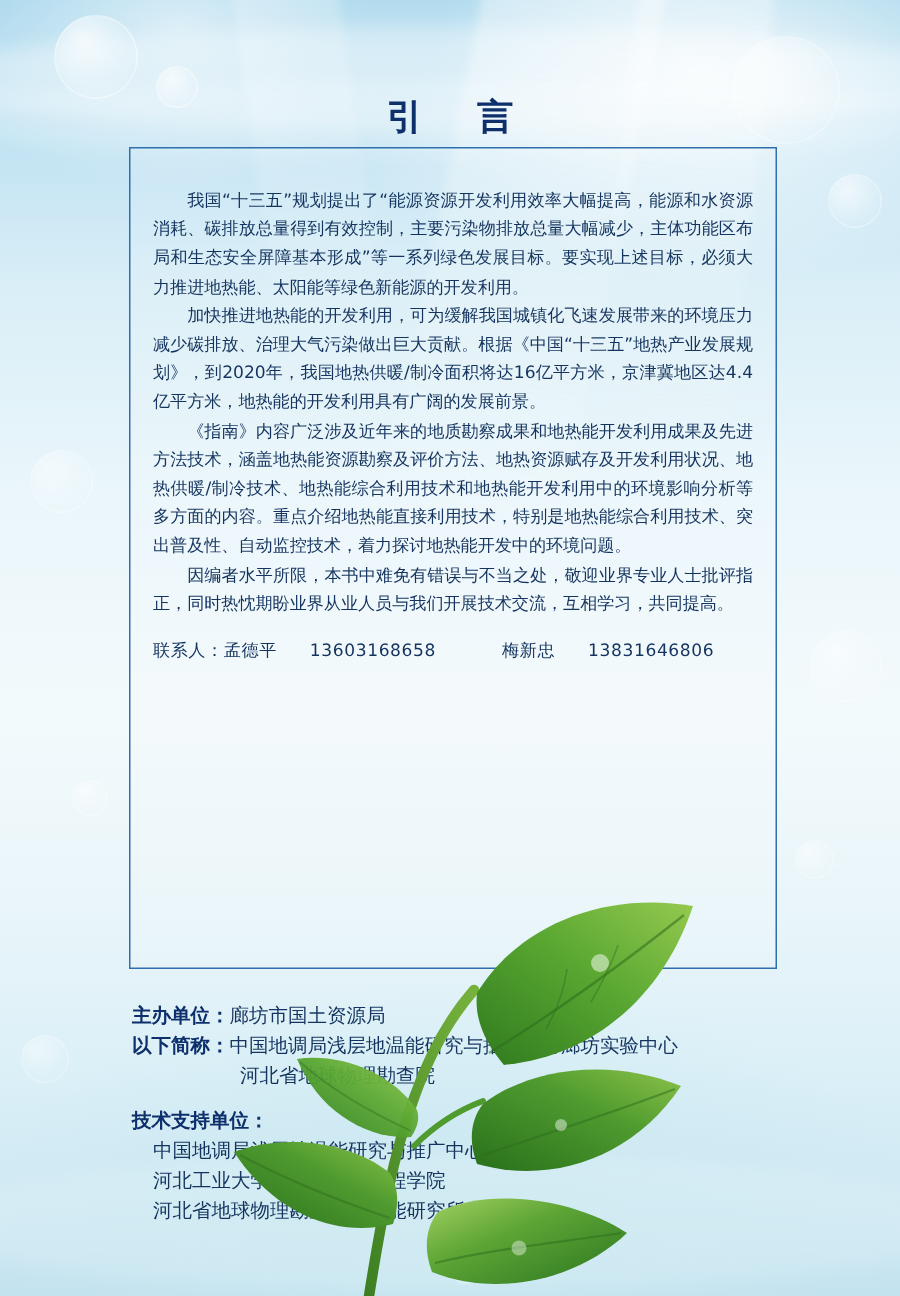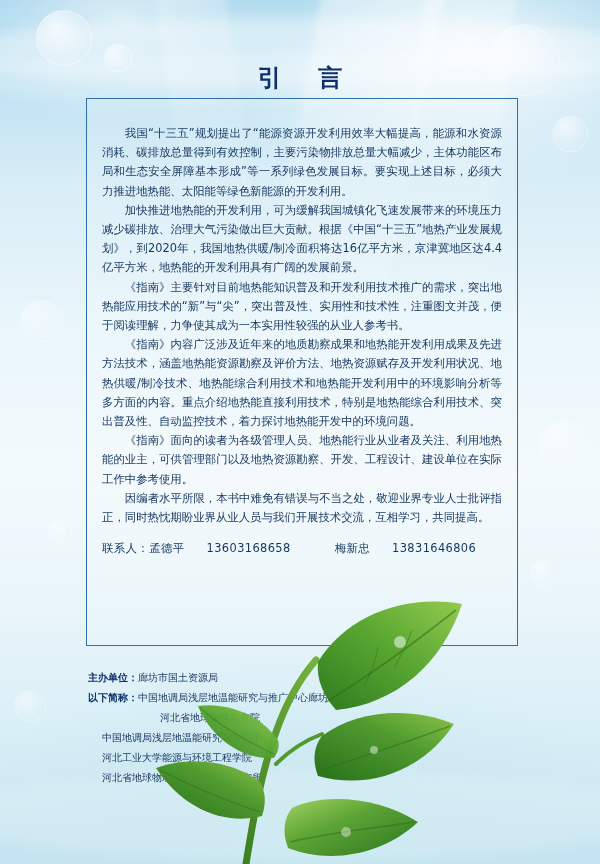--- a/index.html
+++ b/index.html
@@ -115,22 +115,22 @@
     display: inline-block;
     width: 22px;
   }
 
   
   #credits {
     position: absolute;
     top: 668px;
     left: 88px;
     width: 460px;
-    font-family: Liberation Serif, serif;
-    font-size: 10px;
+    font-family: Liberation Mono, monospace;
+    font-size: 13px;
     line-height: 20px;
     color: #14345f;
   }
   .credit-row {
     display: block;
     white-space: nowrap;
   }
   .credit-label {
     font-weight: bold;
     color: #0d2f6b;
@@ -184,36 +184,35 @@
   <div class="bubble" style="left:14px; top:690px; width:30px; height:30px; opacity:.45;"></div>
   <div class="bubble" style="left:300px; top:836px; width:18px; height:18px; opacity:.5;"></div>
 
   <div id="title">引 言</div>
 
   <div id="frame"></div>
 
   <div id="body-text">
     <p>我国“十三五”规划提出了“能源资源开发利用效率大幅提高，能源和水资源消耗、碳排放总量得到有效控制，主要污染物排放总量大幅减少，主体功能区布局和生态安全屏障基本形成”等一系列绿色发展目标。要实现上述目标，必须大力推进地热能、太阳能等绿色新能源的开发利用。</p>
     <p>加快推进地热能的开发利用，可为缓解我国城镇化飞速发展带来的环境压力减少碳排放、治理大气污染做出巨大贡献。根据《中国“十三五”地热产业发展规划》，到2020年，我国地热供暖/制冷面积将达16亿平方米，京津冀地区达4.4亿平方米，地热能的开发利用具有广阔的发展前景。</p>
-    <p>《指南》主要针对目前地热能知识普及和开发利用技术推广的需求，突出地热能应用技术的“新”与“尖”，突出普及性、实用性和技术性，注重图文并茂，便于阅读理解，力争使其成为一本实用性较强的从业人参考书。</p>
     <p>《指南》内容广泛涉及近年来的地质勘察成果和地热能开发利用成果及先进方法技术，涵盖地热能资源勘察及评价方法、地热资源赋存及开发利用状况、地热供暖/制冷技术、地热能综合利用技术和地热能开发利用中的环境影响分析等多方面的内容。重点介绍地热能直接利用技术，特别是地热能综合利用技术、突出普及性、自动监控技术，着力探讨地热能开发中的环境问题。</p>
-    <p>《指南》面向的读者为各级管理人员、地热能行业从业者及关注、利用地热能的业主，可供管理部门以及地热资源勘察、开发、工程设计、建设单位在实际工作中参考使用。</p>
     <p>因编者水平所限，本书中难免有错误与不当之处，敬迎业界专业人士批评指正，同时热忱期盼业界从业人员与我们开展技术交流，互相学习，共同提高。</p>
     <p class="contact"><span>联系人：</span><span>孟德平</span><span class="gap"></span><span>13603168658</span><span class="gap"></span><span class="gap"></span><span>梅新忠</span><span class="gap"></span><span>13831646806</span></p>
   </div>
 
   <div id="credits">
     <span class="credit-row">
       <span class="credit-label">主办单位：</span><span>廊坊市国土资源局</span>
     </span>
     <span class="credit-row">
       <span class="credit-label">以下简称：</span><span>中国地调局浅层地温能研究与推广中心廊坊实验中心</span>
     </span>
     <span class="sub-line">河北省地球物理勘查院</span>
 
+    <span id="tech-title">技术支持单位：</span>
     <span class="sub-line-2">中国地调局浅层地温能研究与推广中心</span>
     <span class="sub-line-2">河北工业大学能源与环境工程学院</span>
     <span class="sub-line-2">河北省地球物理勘查院地热能研究所</span>
   </div>
 
   <svg id="leaf" viewBox="0 0 330 300">
     <defs>
       <linearGradient id="lg1" x1="0" y1="1" x2="1" y2="0">
         <stop offset="0%" stop-color="#2f7a1e"></stop>
         <stop offset="55%" stop-color="#5aa832"></stop>

